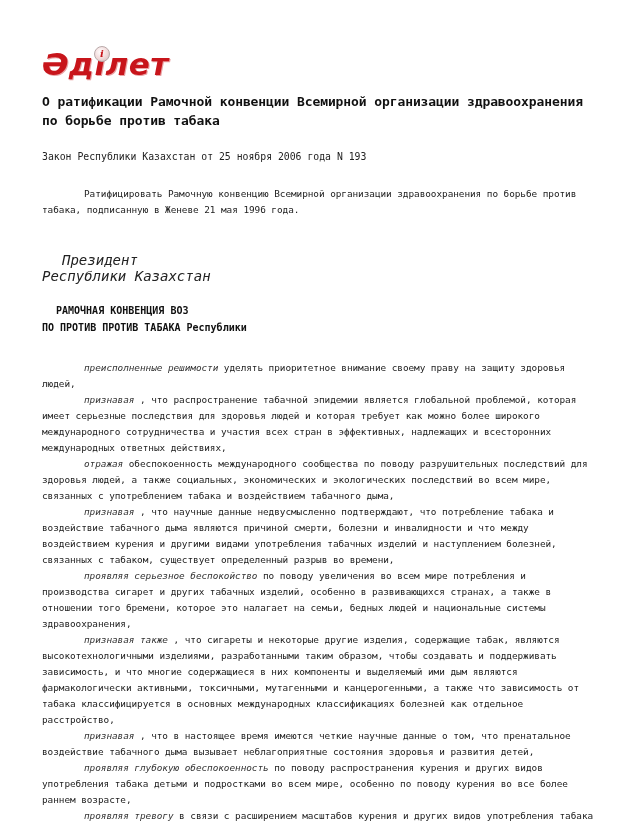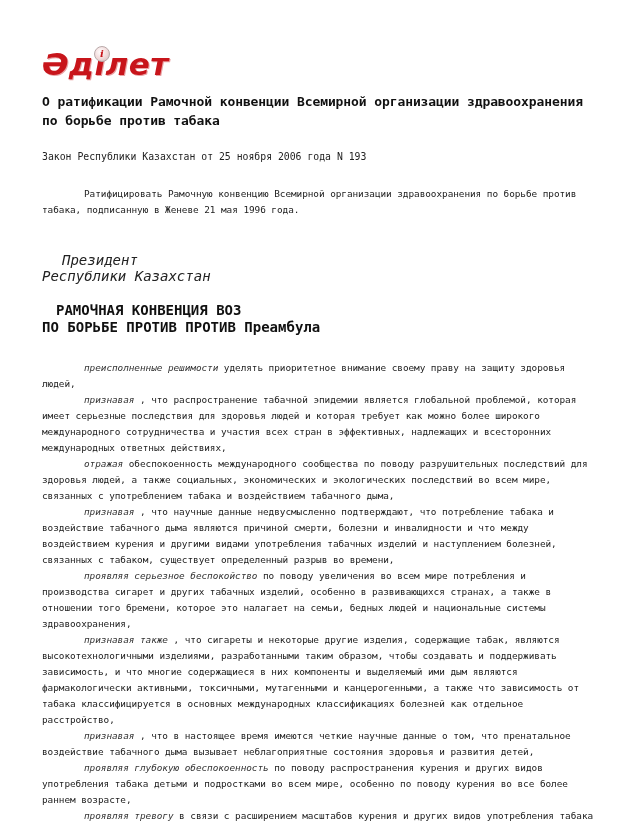--- a/index.html
+++ b/index.html
@@ -40,21 +40,21 @@
   }
   .p {
     font-size: 9.4px; line-height: 16px; color: #222;
     margin: 0; text-align: left; letter-spacing: -0.05px;
   }
   .indent { text-indent: 42px; }
   .ratify { margin-top: 22px; }
   .sign { margin-top: 34px; font-style: italic; font-size: 14px; line-height: 16px; color: #222; }
   .sign .l1 { padding-left: 20px; }
   .heading {
-    margin-top: 18px; font-weight: bold; font-size: 14px; line-height: 17px; color: #111;
+    margin-top: 18px; font-weight: bold; font-size: 10px; line-height: 17px; color: #111;
   }
   .heading .h1 { padding-left: 14px; }
   .heading .pre { font-weight: bold; }
   .body-block { margin-top: 24px; }
   .first { text-indent: 36px; }
   em.kw { font-style: italic; color: #333; }
 </style>
 </head>
 <body>
 
@@ -72,22 +72,22 @@
     <p class="p indent ratify">Ратифицировать Рамочную конвенцию Всемирной организации здравоохранения по борьбе против табака, подписанную в Женеве 21 мая 1996 года.</p>
 
     <div class="sign">
       <div class="l1">Президент</div>
       <div>Республики Казахстан</div>
     </div>
 
     <div class="heading">
       <div class="h1">РАМОЧНАЯ КОНВЕНЦИЯ ВОЗ</div>
       <div>
-        <span>ПО БОРЬБЕ ПРОТИВ ПРОТИВ</span>
-        <span class="pre">Преамбула</span>
+        <span>ПО ПРОТИВ ПРОТИВ ТАБАКА</span>
+        <span class="pre">Республики</span>
       </div>
     </div>
 
     <div class="body-block">
       <p class="p indent"><em class="kw">преисполненные решимости</em><span> уделять приоритетное внимание своему праву на защиту здоровья людей,</span></p>
       <p class="p indent"><em class="kw">признавая</em><span> , что распространение табачной эпидемии является глобальной проблемой, которая имеет серьезные последствия для здоровья людей и которая требует как можно более широкого международного сотрудничества и участия всех стран в эффективных, надлежащих и всесторонних международных ответных действиях,</span></p>
       <p class="p indent"><em class="kw">отражая</em><span> обеспокоенность международного сообщества по поводу разрушительных последствий для здоровья людей, а также социальных, экономических и экологических последствий во всем мире, связанных с употреблением табака и воздействием табачного дыма,</span></p>
       <p class="p indent"><em class="kw">признавая</em><span> , что научные данные недвусмысленно подтверждают, что потребление табака и воздействие табачного дыма являются причиной смерти, болезни и инвалидности и что между воздействием курения и другими видами употребления табачных изделий и наступлением болезней, связанных с табаком, существует определенный разрыв во времени,</span></p>
       <p class="p indent"><em class="kw">проявляя серьезное беспокойство</em><span> по поводу увеличения во всем мире потребления и производства сигарет и других табачных изделий, особенно в развивающихся странах, а также в отношении того бремени, которое это налагает на семьи, бедных людей и национальные системы здравоохранения,</span></p>
       <p class="p indent"><em class="kw">признавая также</em><span> , что сигареты и некоторые другие изделия, содержащие табак, являются высокотехнологичными изделиями, разработанными таким образом, чтобы создавать и поддерживать зависимость, и что многие содержащиеся в них компоненты и выделяемый ими дым являются фармакологически активными, токсичными, мутагенными и канцерогенными, а также что зависимость от табака классифицируется в основных международных классификациях болезней как отдельное расстройство,</span></p>

